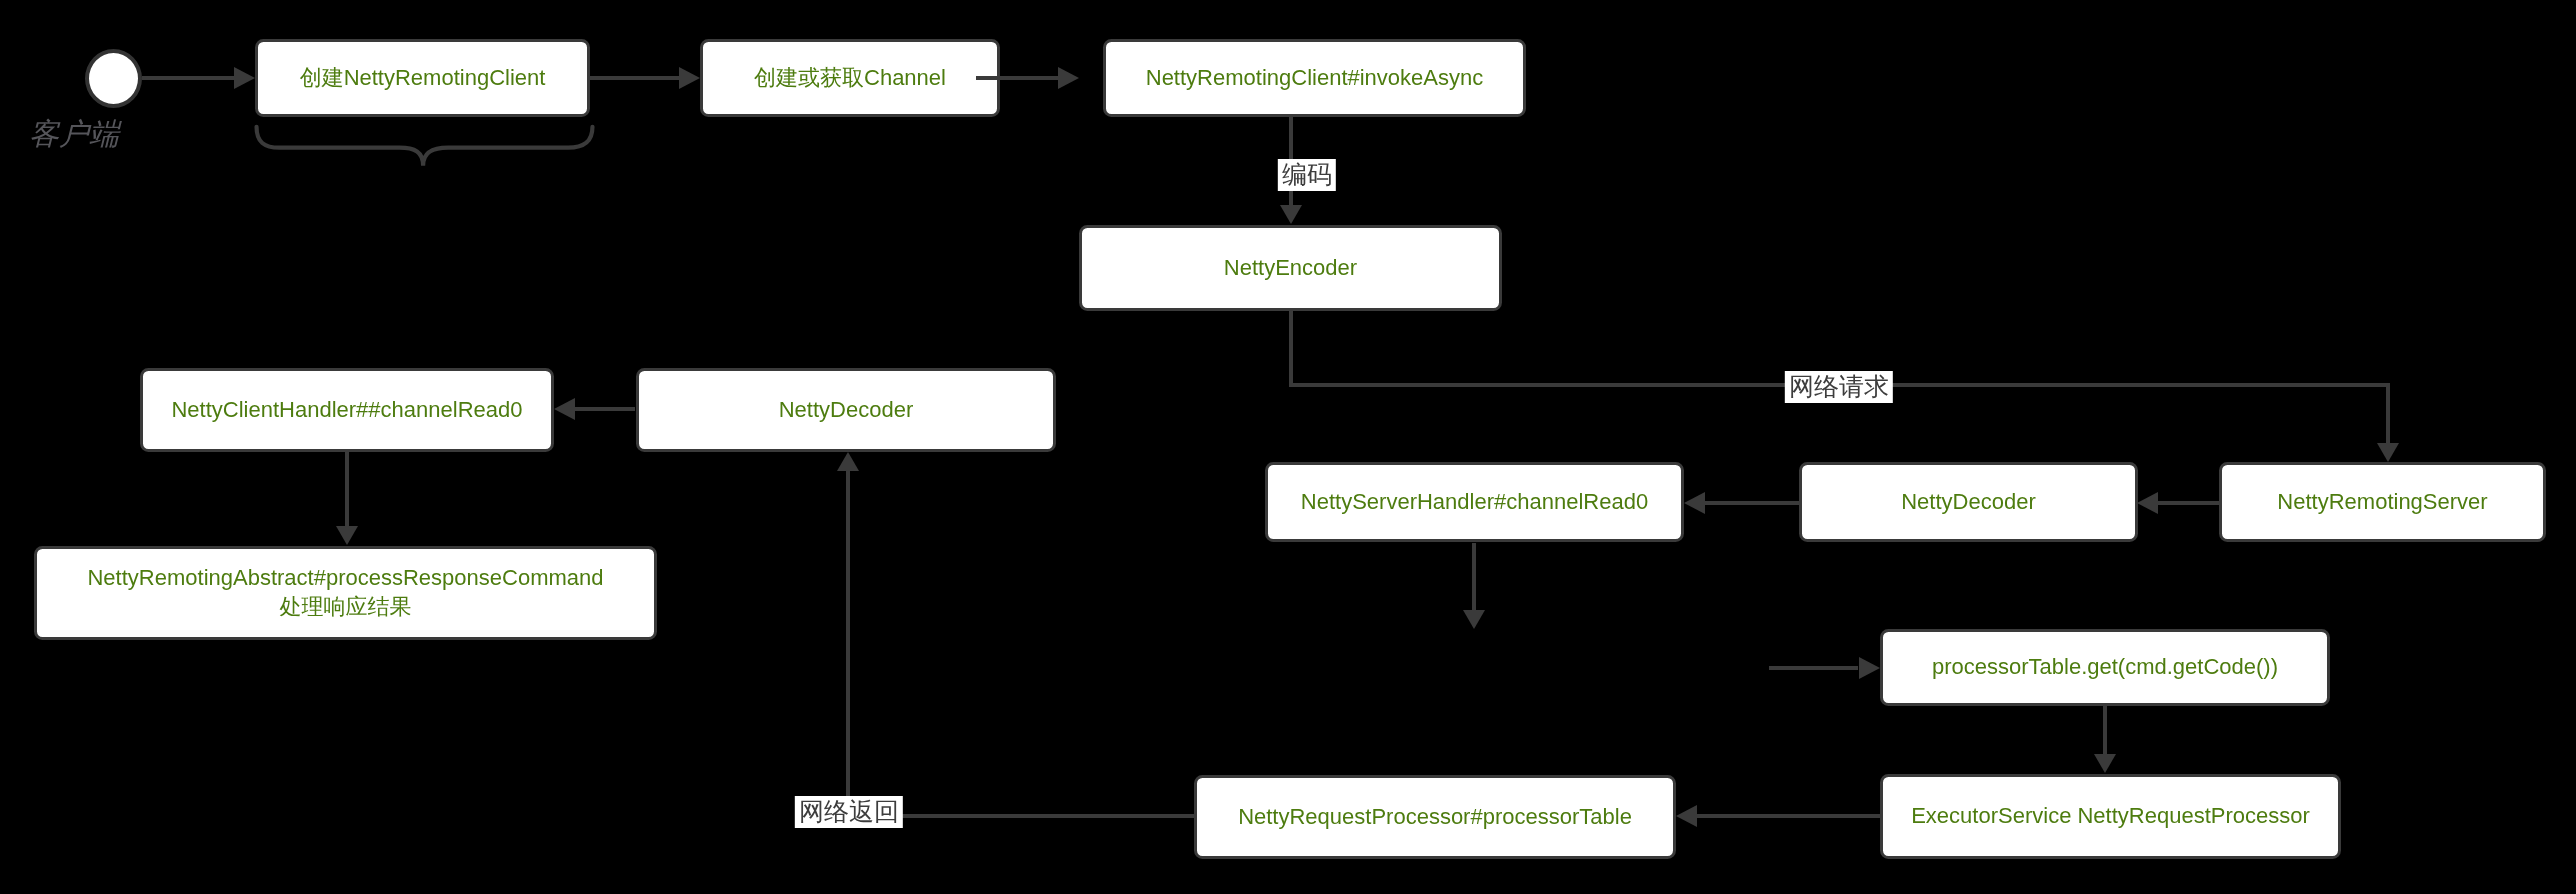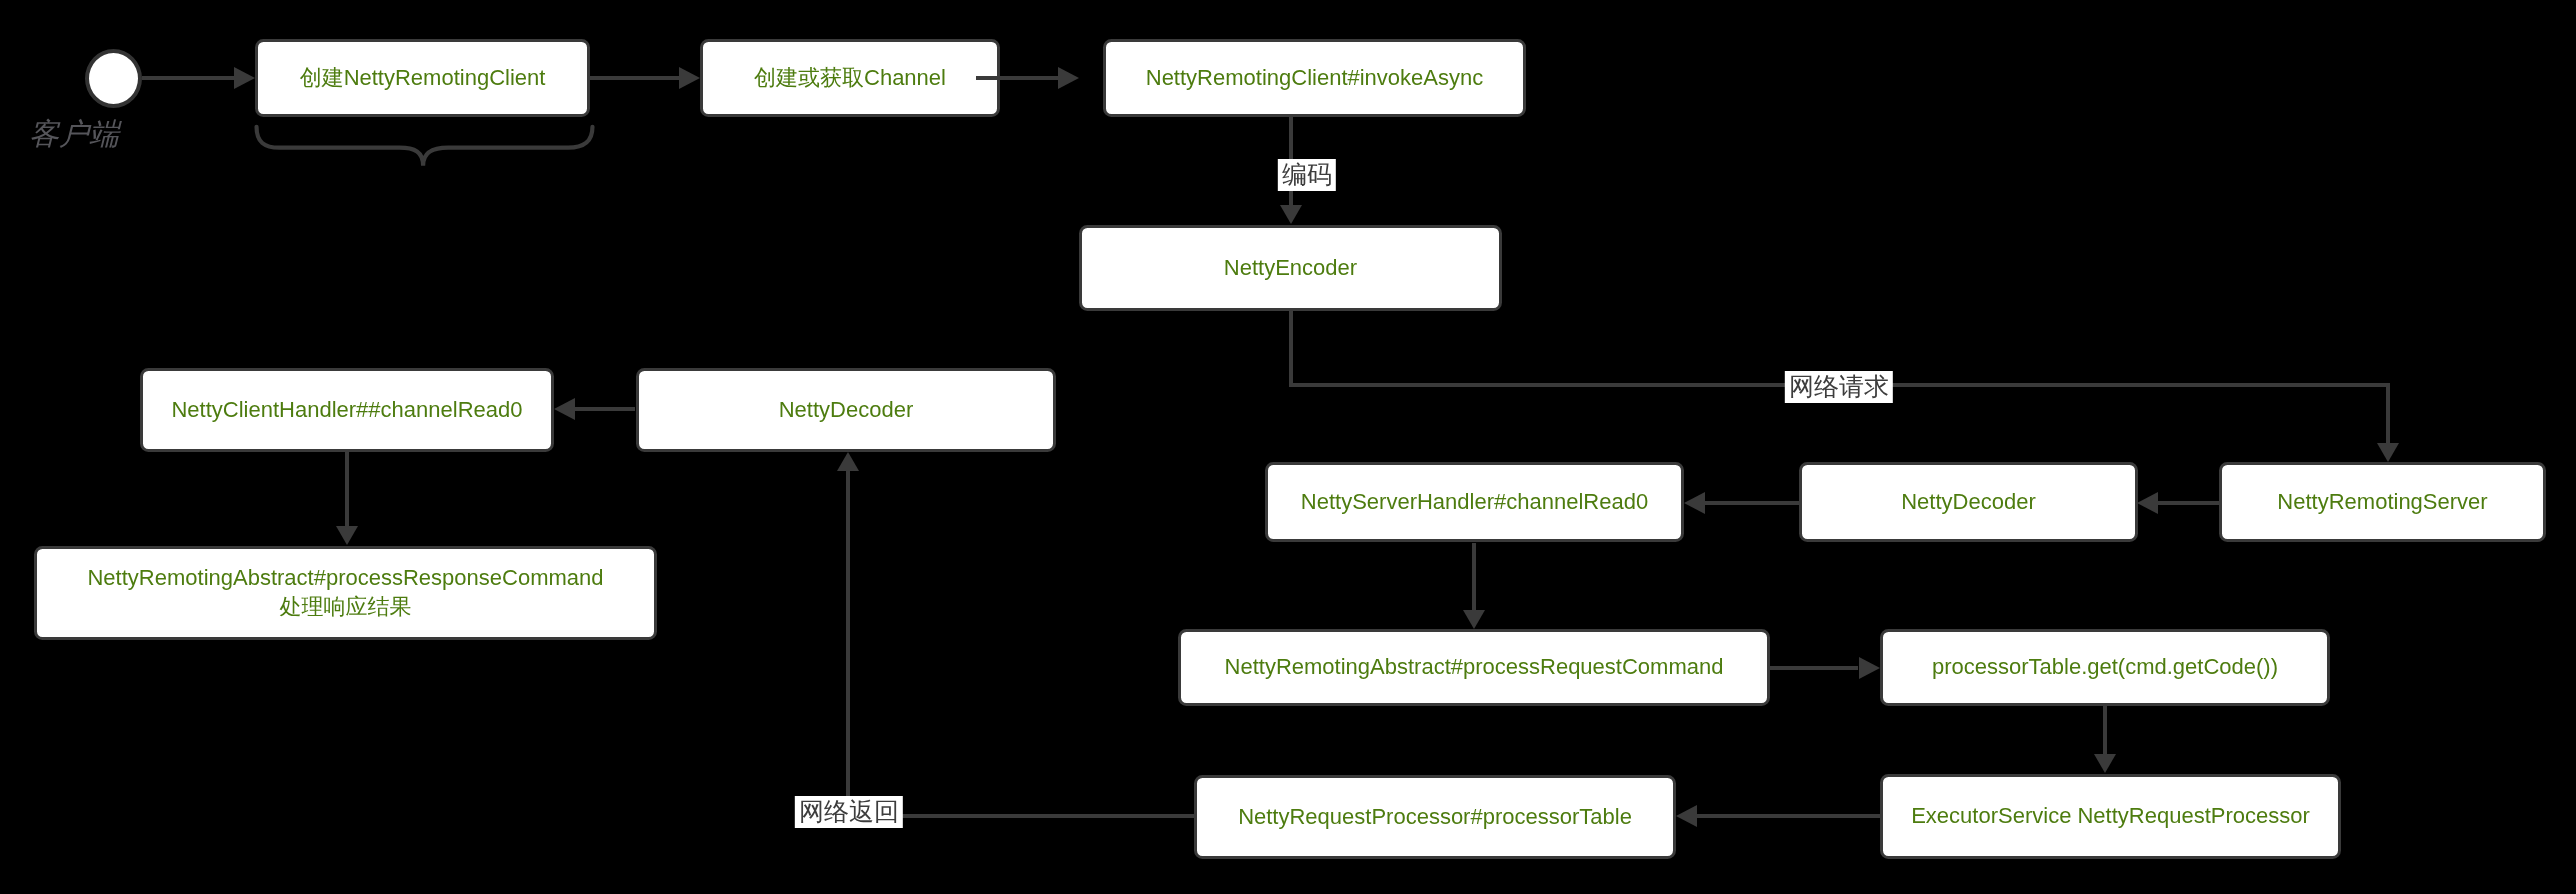--- a/index.html
+++ b/index.html
@@ -98,23 +98,20 @@
   <div class="node" style="left:1265px;top:462px;width:419px;height:80px;">
     <span>NettyServerHandler#channelRead0</span>
   </div>
   <div class="node" style="left:1799px;top:462px;width:339px;height:80px;">
     <span>NettyDecoder</span>
   </div>
   <div class="node" style="left:2219px;top:462px;width:327px;height:80px;">
     <span>NettyRemotingServer</span>
   </div>
 
-  <div class="node" style="left:1178px;top:629px;width:592px;height:77px;">
-    <span>NettyRemotingAbstract#processRequestCommand</span>
-  </div>
   <div class="node" style="left:1880px;top:629px;width:450px;height:77px;">
     <span>processorTable.get(cmd.getCode())</span>
   </div>
 
   <div class="node" style="left:1194px;top:775px;width:482px;height:84px;">
     <span>NettyRequestProcessor#processorTable</span>
   </div>
   <div class="node" style="left:1880px;top:774px;width:461px;height:85px;">
     <span>ExecutorService NettyRequestProcessor</span>
   </div>

